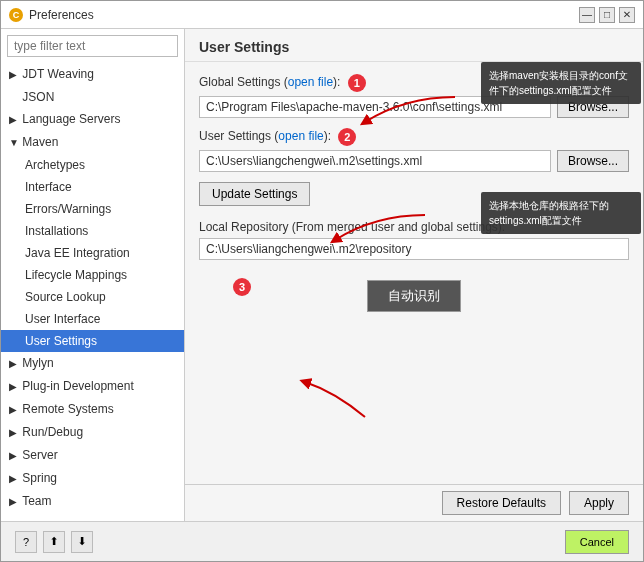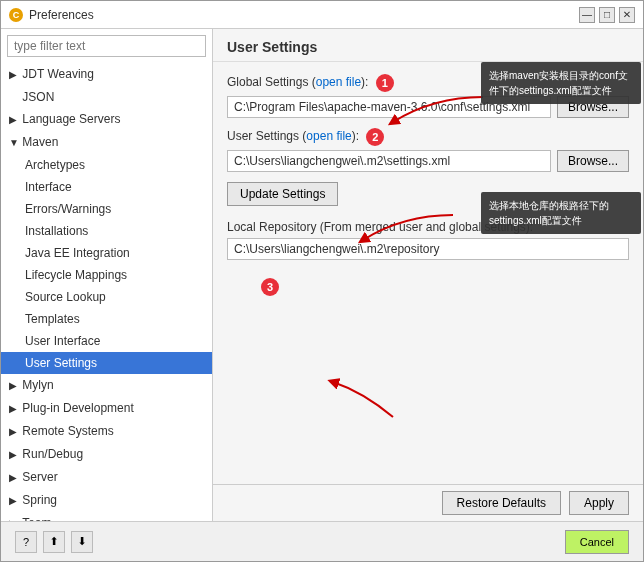--- a/index.html
+++ b/index.html
@@ -66,21 +66,21 @@
       justify-content: center;
       font-size: 10px;
       color: #333;
     }
     .main-content {
       display: flex;
       flex: 1;
       overflow: hidden;
     }
     .left-panel {
-      width: 212px;
+      width: 184px;
       flex-shrink: 0;
       border-right: 1px solid #ccc;
       background: #fff;
       display: flex;
       flex-direction: column;
       overflow: hidden;
     }
     .filter-input {
       margin: 6px;
       padding: 3px 6px;
@@ -344,23 +344,20 @@
         <div class="tree-item child">
           <span>Java EE Integration</span>
         </div>
         <div class="tree-item child">
           <span>Lifecycle Mappings</span>
         </div>
         <div class="tree-item child">
           <span>Source Lookup</span>
         </div>
         <div class="tree-item child">
-          <span>Templates</span>
-        </div>
-        <div class="tree-item child">
           <span>User Interface</span>
         </div>
         <div class="tree-item child selected">
           <span>User Settings</span>
         </div>
         <div class="tree-item parent">
           <span class="arrow">▶</span>
           <span>Mylyn</span>
         </div>
         <div class="tree-item parent">
@@ -423,20 +420,21 @@
         <div class="local-repo-label">
           <span>Local Repository (From merged user and global settings):</span>
         </div>
         <div class="input-row">
           <input class="text-field" type="text" value="C:\Users\liangchengwei\.m2\repository" style="">
         </div>
 
         
         <div style="text-align:center; margin-top: 8px; position: relative;">
           <span class="badge" style="position:absolute; left: 30px; top: 8px;">3</span>
+          <button class="auto-detect-btn">自动识别</button>
         </div>
 
         
         <div class="annotation-box" style="right: 2px; top: 0px; font-size:10px;">
           <span>选择maven安装根目录的conf文件下的settings.xml配置文件</span>
         </div>
         <div class="annotation-box" style="right: 2px; top: 130px; font-size:10px;">
           <span>选择本地仓库的根路径下的settings.xml配置文件</span>
         </div>
 

